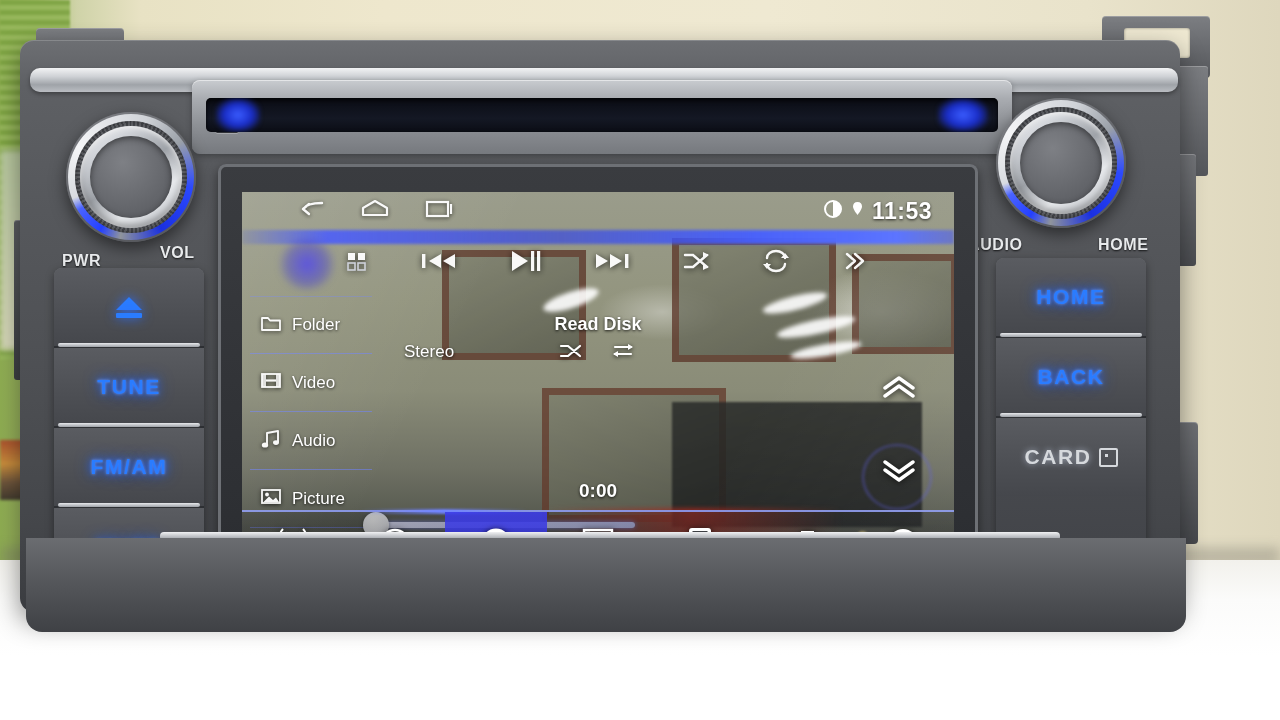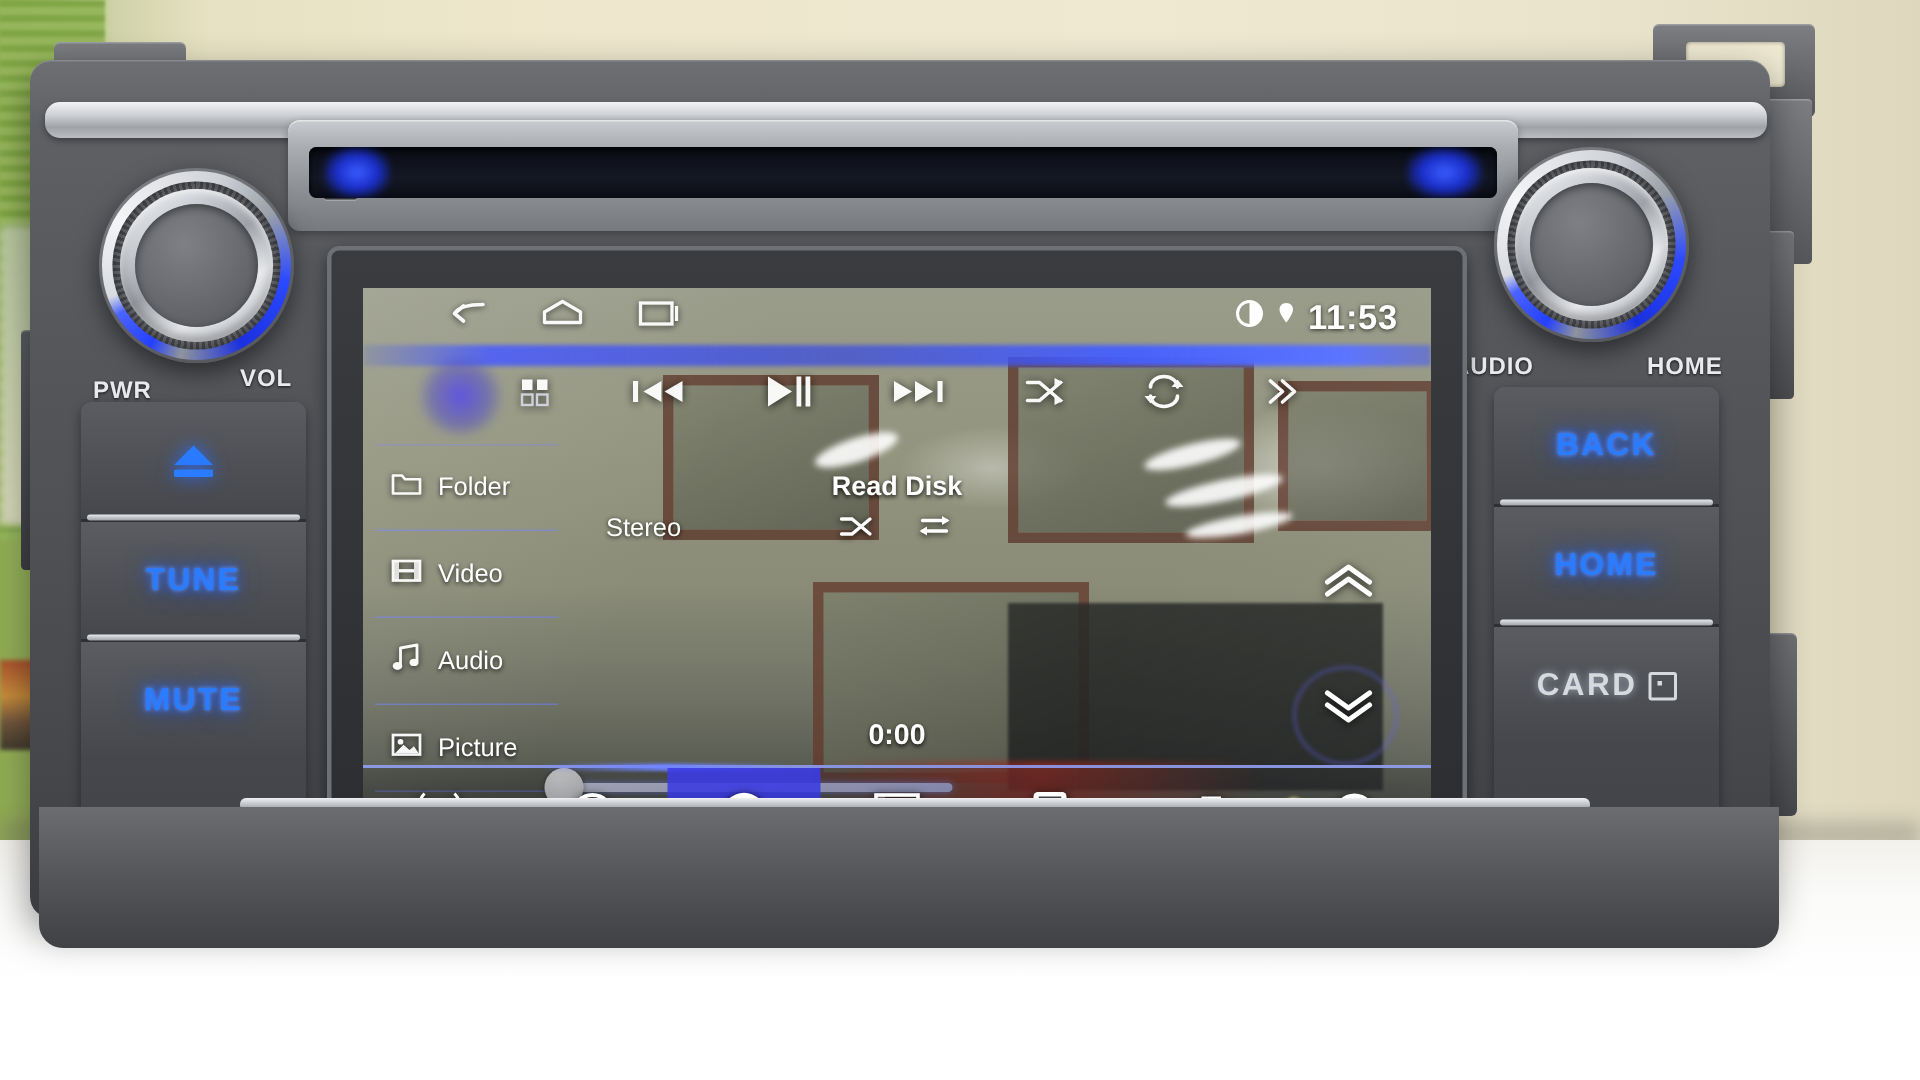--- a/index.html
+++ b/index.html
@@ -276,30 +276,33 @@
         <div class="hw-btn">
           <span class="eject-wrap">
             <span class="eject-tri"></span>
               <span class="eject-bar"></span>
           </span>
         </div>
         <div class="hw-btn">
           <span class="hw-label">TUNE</span>
         </div>
         <div class="hw-btn">
+          <span class="hw-label">FM/AM</span>
+        </div>
+        <div class="hw-btn">
           <span class="hw-label">MUTE</span>
         </div>
       </div>
 
       <div class="btn-col col-right">
         <div class="hw-btn">
+          <span class="hw-label">HOME</span>
+        </div>
+        <div class="hw-btn">
           <span class="hw-label">BACK</span>
-        </div>
-        <div class="hw-btn">
-          <span class="hw-label">HOME</span>
         </div>
         <div class="hw-btn">
           <span class="hw-label dim">CARD</span>
           <span class="card-slot"></span>
         </div>
       </div>
 
       <div class="screen-bezel">
         <div class="screen">
 

